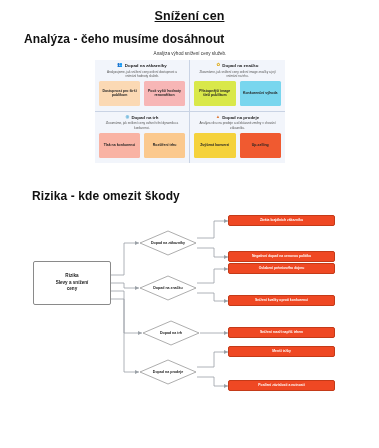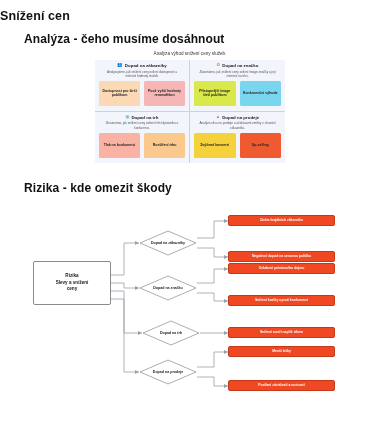--- a/index.html
+++ b/index.html
@@ -2,22 +2,22 @@
 <html><head>
 <meta charset="utf-8">
 <style>
   html,body{margin:0;padding:0;}
   body{
     width:379px;height:448px;background:#ffffff;
     font-family:"Liberation Sans",sans-serif;color:#1d1d1f;
     overflow:hidden;position:relative;
   }
   .page-title{
-    font-size:12.5px;font-weight:bold;
-    margin:9px 0 0 0;letter-spacing:.1px;color:#111;
+    text-align:center;font-size:12.5px;font-weight:bold;
+    margin:9px 0 0 0;letter-spacing:.1px;color:#111;text-decoration:underline;
   }
   .section-h{
     font-size:12px;font-weight:bold;color:#111;
     margin:9px 0 0 24px;letter-spacing:.1px;
   }
 
   
   .matrix-wrap{position:absolute;left:95px;top:48px;width:190px;}
   .matrix-sub{
     text-align:center;font-size:4.6px;color:#333;
@@ -133,21 +133,21 @@
       <div class="quad-desc">Analýza vlivu na prodeje a očekávané změny v chování zákazníků.</div>
       <div class="cards">
         <div class="card" id="c30" style="background: rgb(245, 210, 60);">Zvýšená konverzi</div>
         <div class="card" id="c31" style="background: rgb(240, 90, 48);">Up-selling</div>
       </div>
     </div>
 
   </div>
 </div>
 
-<div class="section-h" style="position:absolute;top:181px;left:24px;margin:0;">Rizika - kde omezit škody</div>
+<div class="section-h" style="position:absolute;top:181px;left:24px;margin:8px;">Rizika - kde omezit škody</div>
 
 <div class="flow">
 
   <svg width="379" height="252">
     <g stroke="#9aa0a6" stroke-width="0.8" fill="none">
 
       <path d="M111 79 H124 V47 H139"></path>
       <path d="M111 87 H124 V92 H139"></path>
       <path d="M111 95 H124 V137 H142"></path>
       <path d="M111 103 H124 V176 H139"></path>

